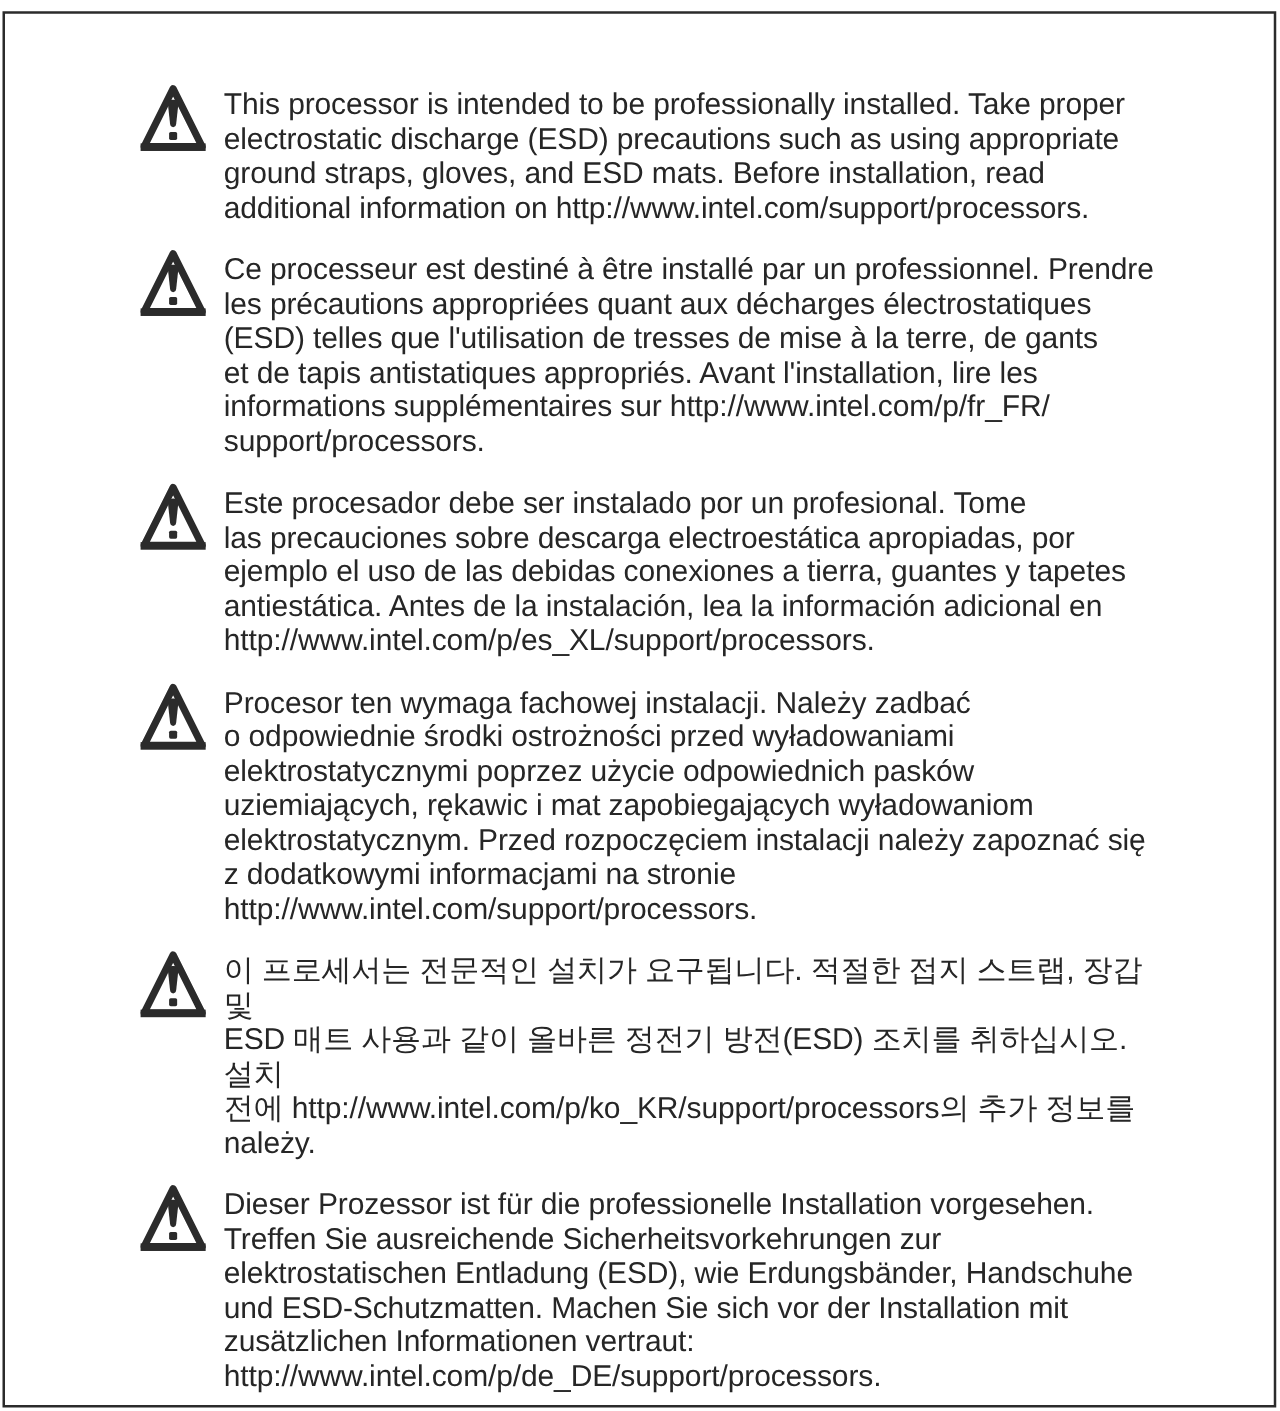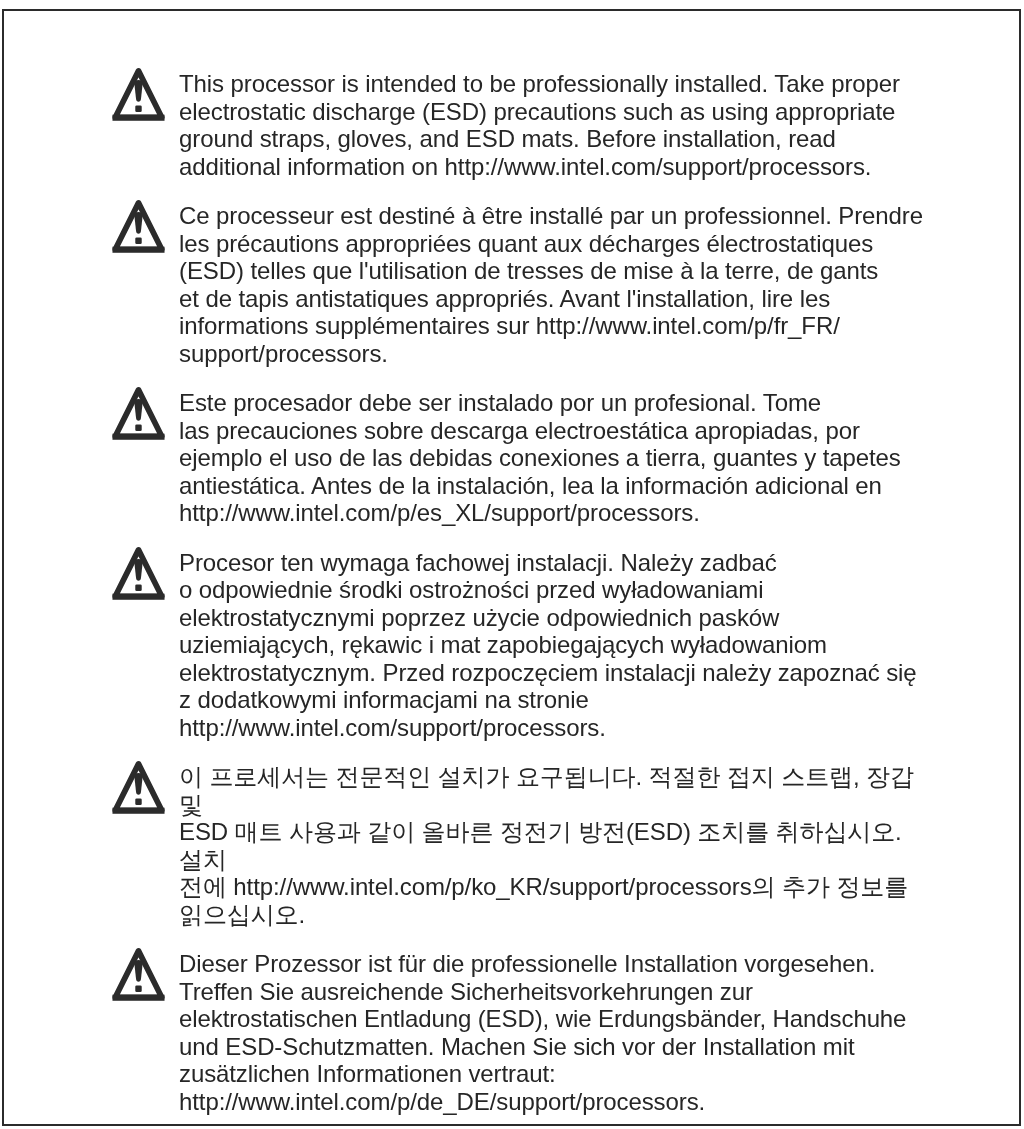--- a/index.html
+++ b/index.html
@@ -136,21 +136,21 @@
         <svg viewBox="0 0 56 60" width="53" height="57" aria-hidden="true">
           <path d="M28 4 L52.5 53 L3.5 53 Z" fill="none" stroke="#2b2b2b" stroke-width="6" stroke-linejoin="round"></path>
           <rect x="0.5" y="50.3" width="55" height="6.4" fill="#2b2b2b"></rect>
           <path d="M28 13.5 c-2.9 0 -4.6 1.7 -4.3 4.5 l1.7 15.8 c0.2 1.8 1.2 2.8 2.6 2.8 c1.4 0 2.4 -1 2.6 -2.8 l1.7 -15.8 c0.3 -2.8 -1.4 -4.5 -4.3 -4.5 Z" fill="#2b2b2b"></path>
           <rect x="24.6" y="40.6" width="6.8" height="6.8" rx="1.4" fill="#2b2b2b"></rect>
         </svg>
       </span>
       <p class="warning-text">이 프로세서는 전문적인 설치가 요구됩니다. 적절한 접지 스트랩, 장갑 및
 ESD 매트 사용과 같이 올바른 정전기 방전(ESD) 조치를 취하십시오. 설치
 전에 http://www.intel.com/p/ko_KR/support/processors의 추가 정보를
-읽으십시오.</p>
+należy.</p>
     </section>
 
     <section class="warning-block">
       <span class="icon-wrap">
         <svg viewBox="0 0 56 60" width="53" height="57" aria-hidden="true">
           <path d="M28 4 L52.5 53 L3.5 53 Z" fill="none" stroke="#2b2b2b" stroke-width="6" stroke-linejoin="round"></path>
           <rect x="0.5" y="50.3" width="55" height="6.4" fill="#2b2b2b"></rect>
           <path d="M28 13.5 c-2.9 0 -4.6 1.7 -4.3 4.5 l1.7 15.8 c0.2 1.8 1.2 2.8 2.6 2.8 c1.4 0 2.4 -1 2.6 -2.8 l1.7 -15.8 c0.3 -2.8 -1.4 -4.5 -4.3 -4.5 Z" fill="#2b2b2b"></path>
           <rect x="24.6" y="40.6" width="6.8" height="6.8" rx="1.4" fill="#2b2b2b"></rect>
         </svg>

